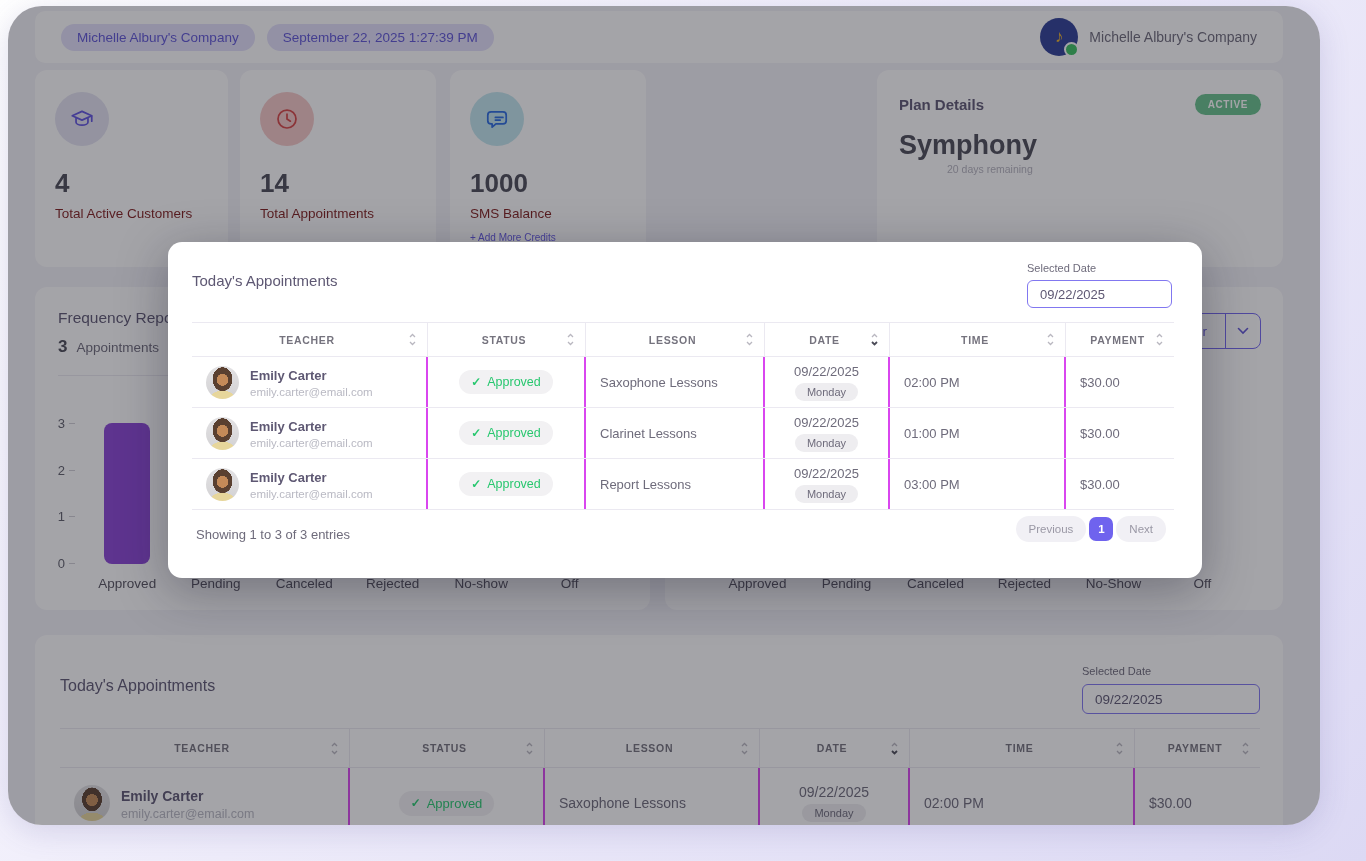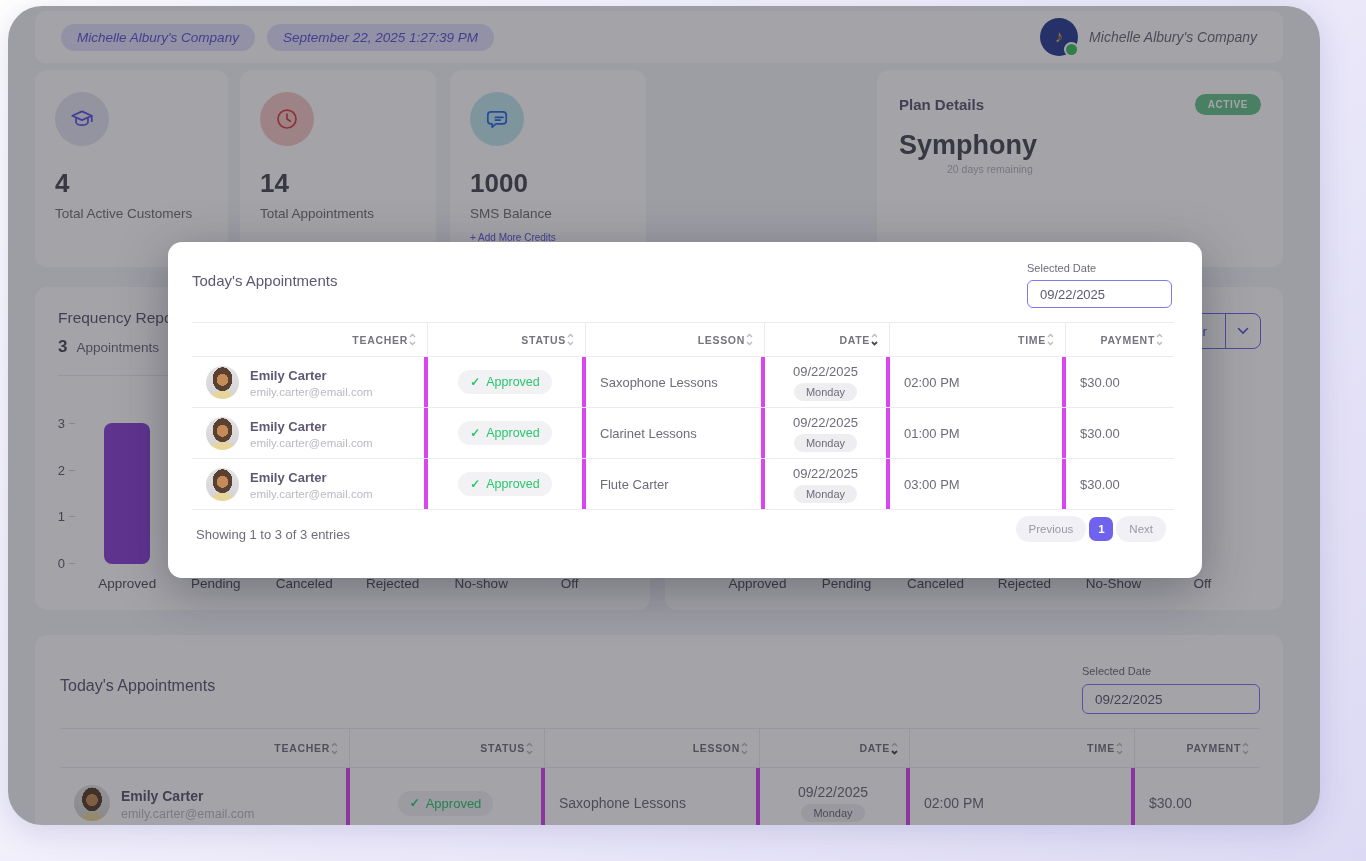--- a/index.html
+++ b/index.html
@@ -11,42 +11,42 @@
   }
   .app{
     position:absolute;left:8px;top:6px;width:1312px;height:819px;
     background:#f4f3f8;border-radius:34px;overflow:hidden;
     box-shadow:0 6px 30px rgba(80,70,150,0.18);
   }
   .backdrop{position:absolute;inset:0;background:rgba(28,27,38,0.40);z-index:40;}
 
   
   .topbar{position:absolute;left:27px;top:5px;width:1248px;height:52px;background:#ffffff;
-    border-radius:10px;display:flex;align-items:center;padding:0 26px;box-sizing:border-box;font-style:italic;}
+    border-radius:10px;display:flex;align-items:center;padding:0 26px;box-sizing:border-box;}
   .pill{background:#e3e0fb;color:#5f55d6;font-size:13.5px;padding:6px 16px;border-radius:15px;white-space:nowrap;}
   .pill+.pill{margin-left:12px;}
   .topbar-right{margin-left:auto;display:flex;align-items:center;gap:11px;}
   .brand-avatar{width:38px;height:38px;border-radius:50%;background:#2e3f96;position:relative;
     display:flex;align-items:center;justify-content:center;color:#f0b429;font-size:17px;font-weight:bold;}
   .brand-avatar::after{content:"";position:absolute;right:-1px;bottom:-1px;width:11px;height:11px;
     border-radius:50%;background:#3bc162;border:2px solid #fff;}
   .profile-name{color:#6e6b7b;font-size:14px;}
 
   
   .stat-card{position:absolute;top:64px;height:197px;background:#fff;border-radius:12px;
     padding:22px 20px;box-sizing:border-box;}
   #stat1{left:27px;width:193px;} #stat2{left:232px;width:196px;}
   #stat3{left:442px;width:196px;} #stat4{left:650px;width:194px;}
   .icon-circle{width:54px;height:54px;border-radius:50%;display:flex;align-items:center;justify-content:center;}
   .ic-customers{background:#e4e3f2;color:#6154e0;}
   .ic-appointments{background:#f6c8c7;color:#d64545;}
   .ic-sms{background:#c2e6ee;color:#2a6be0;}
   .ic-revenue{background:#8fd9a3;color:#1d9e50;}
   .stat-value{margin-top:22px;font-size:26px;font-weight:bold;color:#4b4b57;}
-  .stat-label{margin-top:7px;font-size:13.5px;color:#737373;}
+  .stat-label{margin-top:7px;font-size:13.5px;color:#7f1d1d;}
   .stat-link{margin-top:11px;font-size:10px;color:#6459e3;cursor:pointer;}
 
   
   .plan-card{position:absolute;left:869px;top:64px;width:406px;height:197px;background:#fff;
     border-radius:12px;padding:24px 22px;box-sizing:border-box;}
   .plan-head{display:flex;align-items:center;justify-content:space-between;}
   .plan-title{font-size:15px;font-weight:bold;color:#5e5873;}
   .badge-active{background:#68c18c;color:#fff;font-size:10px;font-weight:bold;letter-spacing:.6px;
     padding:5px 13px;border-radius:12px;}
   .plan-name{margin-top:15px;font-size:27px;font-weight:bold;color:#4b4b57;}
@@ -74,24 +74,24 @@
   .month-select{position:absolute;right:22px;top:26px;display:flex;height:34px;border:1px solid #7367f0;
     border-radius:8px;color:#6054d8;overflow:hidden;cursor:pointer;}
   .month-label{padding:0 18px;display:flex;align-items:center;font-size:13.5px;border-right:1px solid #7367f0;}
   .month-caret{width:34px;display:flex;align-items:center;justify-content:center;}
 
   
   .thead{display:grid;border-top:1px solid #ebe9f1;border-bottom:1px solid #ebe9f1;}
   .th{display:flex;align-items:center;padding:0 10px 0 14px;box-sizing:border-box;
     border-right:1px solid #ebe9f1;color:#75737e;font-size:10.5px;letter-spacing:.7px;font-weight:bold;}
   .th:last-child{border-right:none;}
-  .th .th-label{flex:1;text-align:right;}
+  .th .th-label{flex:1;text-align:center;}
   .th.center .th-label{}
   .trow{display:grid;border-bottom:1px solid #ebe9f1;}
-  .td{display:flex;align-items:center;padding:0 14px;box-sizing:border-box;border-right:4px solid #d946ef;
+  .td{display:flex;align-items:center;padding:0 14px;box-sizing:border-box;border-right:2px solid #d946ef;
     color:#6e6b7b;font-size:13px;}
   .td:last-child{border-right:none;}
   .td.center{justify-content:center;padding:0 6px;}
   .teacher-cell{gap:11px;}
   .photo{width:33px;height:33px;border-radius:50%;flex:0 0 auto;
     background:
       radial-gradient(ellipse 12px 7px at 50% 96%, #e7d69b 0 99%, transparent 100%),
       radial-gradient(circle 6px at 50% 42%, #c48a58 98%, transparent),
       radial-gradient(ellipse 10px 12px at 50% 40%, #5a4030 98%, transparent),
       linear-gradient(#e3e2e4,#d2d1d3);}
@@ -453,21 +453,21 @@
             <div class="t-name">Emily Carter</div>
             <div class="t-email">emily.carter@email.com</div>
           </div>
         </div>
         <div class="td center">
           <span class="status-pill">
             <span class="check">✓</span>
             <span>Approved</span>
           </span>
         </div>
-        <div class="td">Flute Carter</div>
+        <div class="td">Report Lessons</div>
         <div class="td center">
           <div class="date-stack">
             <span>09/22/2025</span>
             <span class="day-pill">Monday</span>
           </div>
         </div>
         <div class="td">03:00 PM</div>
         <div class="td">$30.00</div>
       </div>
     </div>

